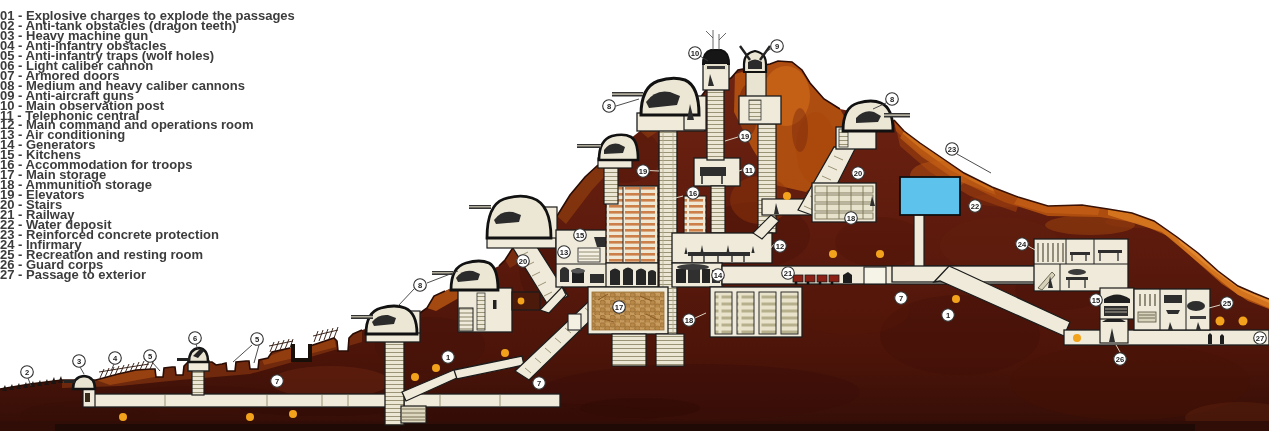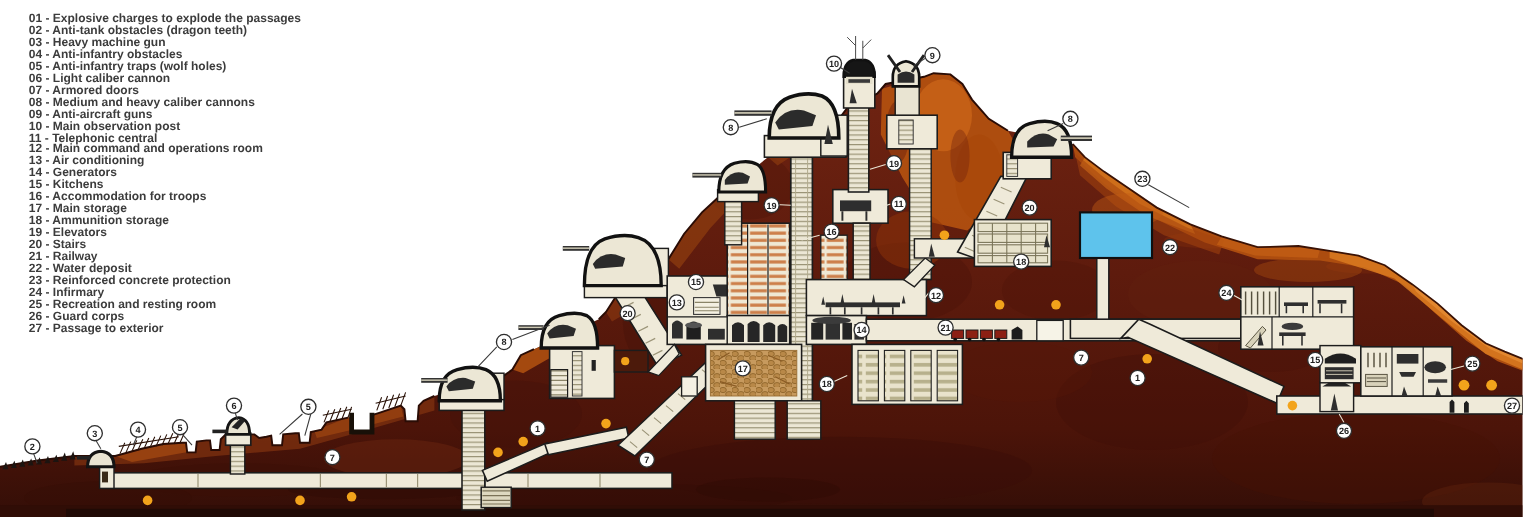--- a/index.html
+++ b/index.html
@@ -1,17 +1,17 @@
 <!DOCTYPE html>
 <html><head>
 <meta charset="utf-8">
 <style>
 html,body{margin:0;padding:0;background:#ffffff;width:1269px;height:431px;overflow:hidden;}
 #stage{position:relative;width:1269px;height:431px;font-family:"Liberation Sans",sans-serif;}
-#legend{position:absolute;left:24px;top:11px;font-size:10px;font-weight:bold;color:#3c3c3c;line-height:9.95px;letter-spacing:0px;white-space:nowrap;}
+#legend{position:absolute;left:0;top:11px;font-size:13px;font-weight:bold;color:#3c3c3c;line-height:9.95px;letter-spacing:0px;white-space:nowrap;}
 svg{position:absolute;left:0;top:0;}
 </style>
 </head>
 <body>
 <div id="stage">
 
 <div id="legend">
 01 - Explosive charges to explode the passages<br>
 02 - Anti-tank obstacles (dragon teeth)<br>
 03 - Heavy machine gun<br>

